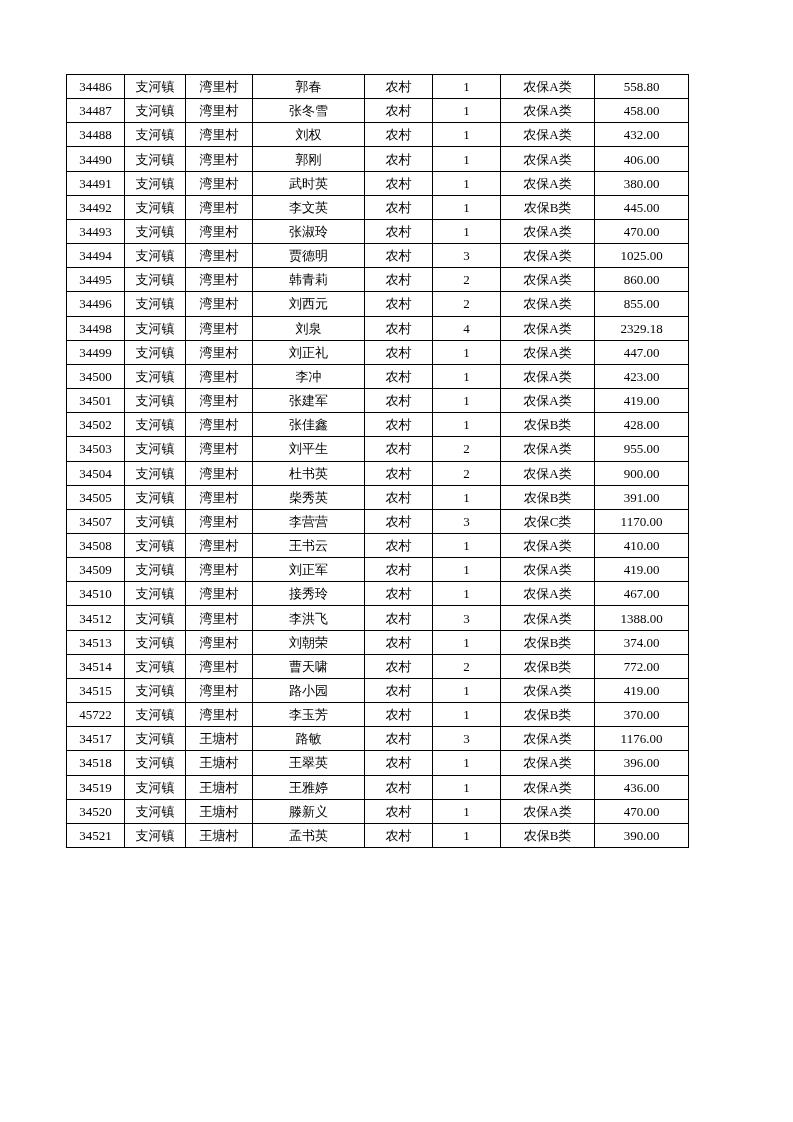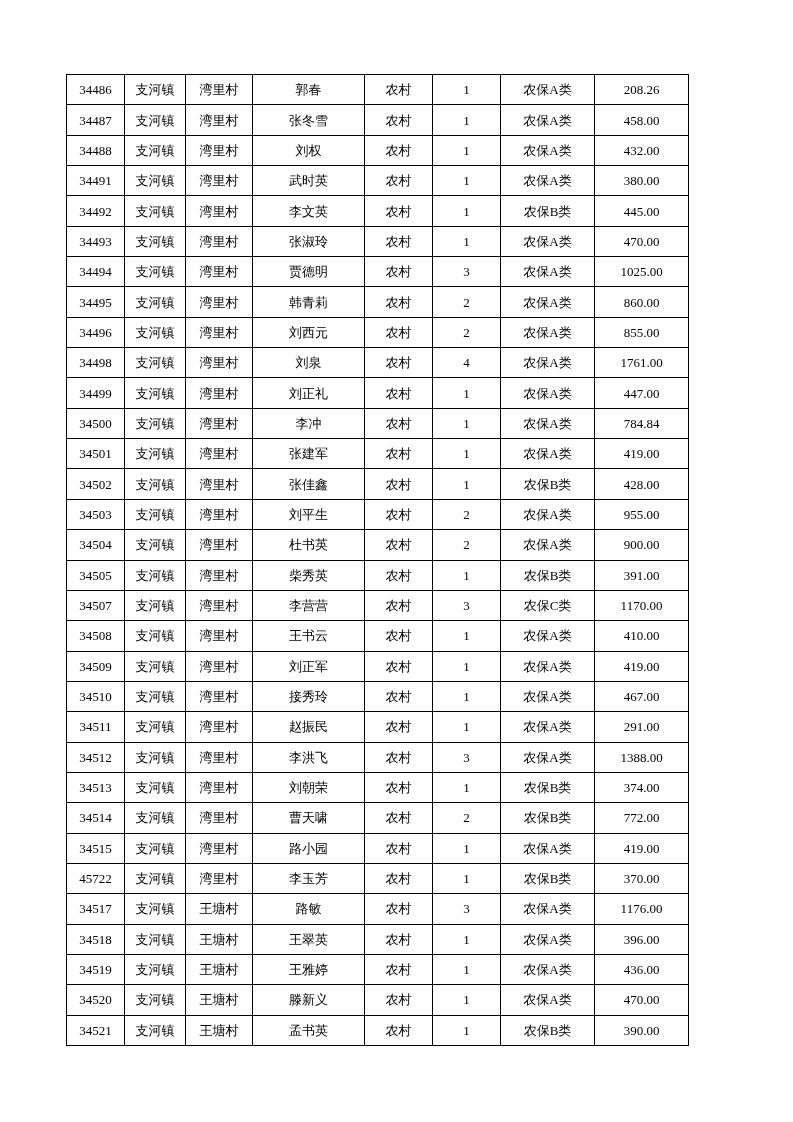--- a/index.html
+++ b/index.html
@@ -14,21 +14,21 @@
     width: 793px;
     height: 1122px;
     background: #ffffff;
     overflow: hidden;
   }
   table.data-table {
     position: absolute;
     left: 66px;
     top: 74px;
     width: 622px;
-    height: 972px;
+    height: 774px;
     border-collapse: collapse;
     table-layout: fixed;
   }
   table.data-table td {
     border: 1px solid #000000;
     text-align: center;
     vertical-align: middle;
     font-size: 13px;
     line-height: 1;
     color: #000000;
@@ -54,21 +54,21 @@
     </colgroup>
     <tbody id="table-body">
         <tr>
           <td>34486</td>
           <td>支河镇</td>
           <td>湾里村</td>
           <td>郭春</td>
           <td>农村</td>
           <td>1</td>
           <td>农保A类</td>
-          <td>208.26</td>
+          <td>558.80</td>
         </tr>
         <tr>
           <td>34487</td>
           <td>支河镇</td>
           <td>湾里村</td>
           <td>张冬雪</td>
           <td>农村</td>
           <td>1</td>
           <td>农保A类</td>
           <td>458.00</td>
@@ -77,20 +77,30 @@
           <td>34488</td>
           <td>支河镇</td>
           <td>湾里村</td>
           <td>刘权</td>
           <td>农村</td>
           <td>1</td>
           <td>农保A类</td>
           <td>432.00</td>
         </tr>
         <tr>
+          <td>34490</td>
+          <td>支河镇</td>
+          <td>湾里村</td>
+          <td>郭刚</td>
+          <td>农村</td>
+          <td>1</td>
+          <td>农保A类</td>
+          <td>406.00</td>
+        </tr>
+        <tr>
           <td>34491</td>
           <td>支河镇</td>
           <td>湾里村</td>
           <td>武时英</td>
           <td>农村</td>
           <td>1</td>
           <td>农保A类</td>
           <td>380.00</td>
         </tr>
         <tr>
@@ -144,41 +154,41 @@
           <td>855.00</td>
         </tr>
         <tr>
           <td>34498</td>
           <td>支河镇</td>
           <td>湾里村</td>
           <td>刘泉</td>
           <td>农村</td>
           <td>4</td>
           <td>农保A类</td>
-          <td>1761.00</td>
+          <td>2329.18</td>
         </tr>
         <tr>
           <td>34499</td>
           <td>支河镇</td>
           <td>湾里村</td>
           <td>刘正礼</td>
           <td>农村</td>
           <td>1</td>
           <td>农保A类</td>
           <td>447.00</td>
         </tr>
         <tr>
           <td>34500</td>
           <td>支河镇</td>
           <td>湾里村</td>
           <td>李冲</td>
           <td>农村</td>
           <td>1</td>
           <td>农保A类</td>
-          <td>784.84</td>
+          <td>423.00</td>
         </tr>
         <tr>
           <td>34501</td>
           <td>支河镇</td>
           <td>湾里村</td>
           <td>张建军</td>
           <td>农村</td>
           <td>1</td>
           <td>农保A类</td>
           <td>419.00</td>
@@ -255,30 +265,20 @@
         </tr>
         <tr>
           <td>34510</td>
           <td>支河镇</td>
           <td>湾里村</td>
           <td>接秀玲</td>
           <td>农村</td>
           <td>1</td>
           <td>农保A类</td>
           <td>467.00</td>
-        </tr>
-        <tr>
-          <td>34511</td>
-          <td>支河镇</td>
-          <td>湾里村</td>
-          <td>赵振民</td>
-          <td>农村</td>
-          <td>1</td>
-          <td>农保A类</td>
-          <td>291.00</td>
         </tr>
         <tr>
           <td>34512</td>
           <td>支河镇</td>
           <td>湾里村</td>
           <td>李洪飞</td>
           <td>农村</td>
           <td>3</td>
           <td>农保A类</td>
           <td>1388.00</td>

